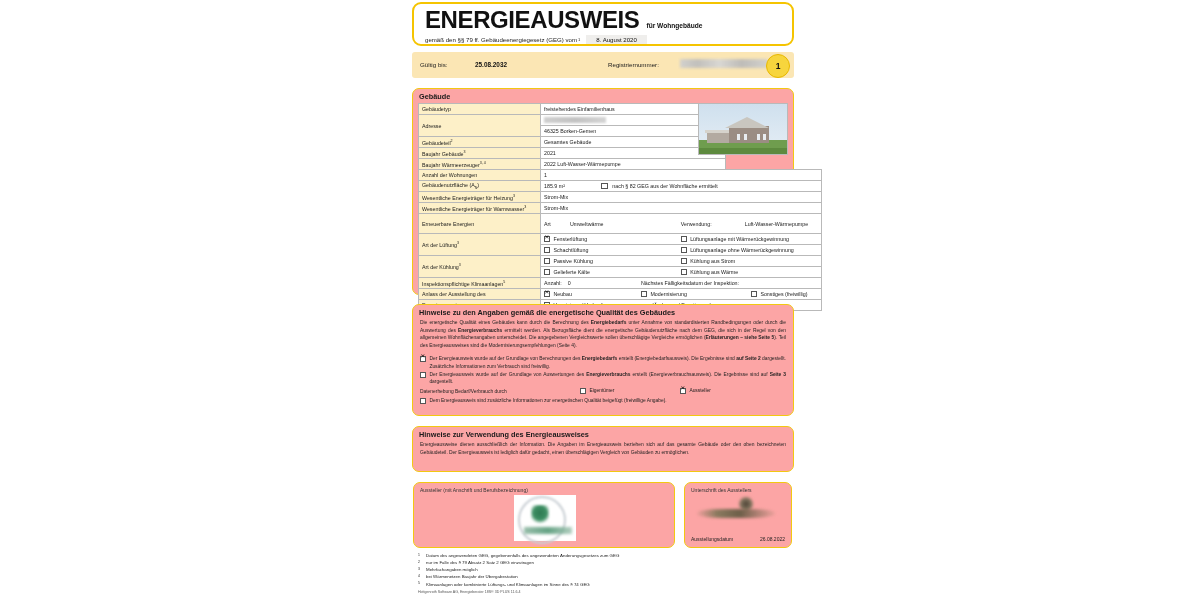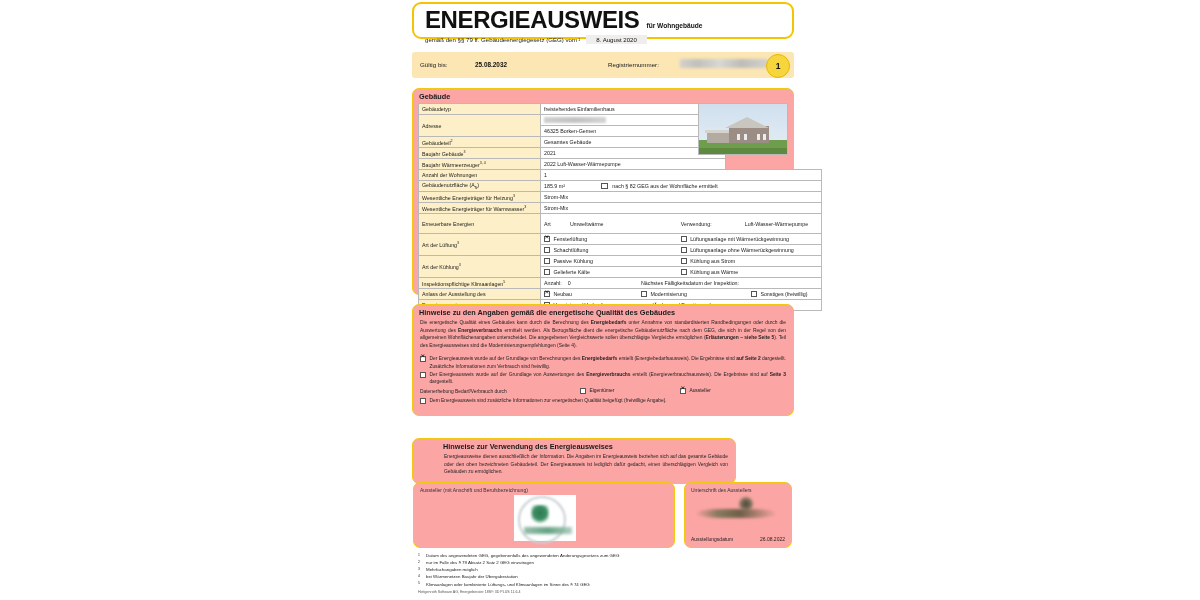--- a/index.html
+++ b/index.html
@@ -19,21 +19,21 @@
     border-radius:7px;
     background:#fca5a5;
     box-sizing:border-box;
   }
   .panel-title{
     font-size:7.3px;font-weight:bold;color:#1a1a1a;
     padding:3px 6px 2px 6px;
   }
   
   .hdr{
-    position:absolute;left:0;top:2px;width:382px;height:37px;
+    position:absolute;left:0;top:2px;width:382px;height:44px;
     border:2.4px solid #f5c400;border-radius:9px;background:#ffffff;
     box-sizing:border-box;
   }
   .hdr-main{position:absolute;left:11px;top:4px;display:flex;align-items:flex-end;}
   .hdr-title{font-size:24px;font-weight:bold;letter-spacing:-0.4px;color:#111;line-height:24px;}
   .hdr-sub{font-size:6.6px;font-weight:bold;color:#111;margin-left:7px;margin-bottom:3px;}
   .hdr-law{position:absolute;left:11px;top:31px;font-size:6.1px;color:#222;display:flex;align-items:center;}
   .hdr-law .sup{font-size:4px;vertical-align:super;margin:0 2px 0 1px;}
   .hdr-date{background:#efeeec;padding:1px 10px 1px 10px;margin-left:4px;font-size:6.1px;color:#111;}
   
@@ -80,21 +80,21 @@
   .photo .wingroof{position:absolute;left:6px;bottom:21px;width:30px;height:3px;background:#d6d3cc;}
   .photo .win{position:absolute;background:#e9edf0;width:3px;height:6px;bottom:14px;}
   .chk{display:inline-block;width:4.4px;height:4.4px;border:0.6px solid #555;
        vertical-align:middle;margin-right:3px;position:relative;background:#fff;}
   .chk.x:after{content:"\2715";position:absolute;left:-0.6px;top:-2.4px;font-size:5.6px;color:#111;line-height:5px;}
   .opt{display:inline-block;font-size:5.3px;color:#1a1a1a;white-space:nowrap;}
   .twocol{display:flex;}
   .twocol>div{flex:1;}
   
   .hw1{position:absolute;left:0;top:304px;width:382px;height:112px;}
-  .hw2{position:absolute;left:0;top:438px;width:324px;height:46px;padding-left:24px;}
+  .hw2{position:absolute;left:0;top:426px;width:382px;height:46px;}
   .ptext{font-size:4.9px;line-height:1.55;color:#1f1f1f;padding:0 7px 5px 7px;text-align:justify;}
   .ptext b{font-weight:bold;}
   .cbrow{font-size:4.9px;line-height:1.5;color:#1f1f1f;padding:1px 7px 0 7px;display:flex;}
   .cbrow .bx{flex:0 0 auto;margin-right:3px;margin-top:0.5px;}
   .cbrow .tx{flex:1;text-align:justify;}
   .inlinerow{display:flex;align-items:center;font-size:4.9px;padding:2px 7px 0 7px;color:#1f1f1f;}
   
   .sigL{position:absolute;left:1px;top:482px;width:262px;height:66px;}
   .sigR{position:absolute;left:272px;top:482px;width:108px;height:66px;}
   .siglab{font-size:5px;color:#333;padding:4px 6px 0 6px;}

